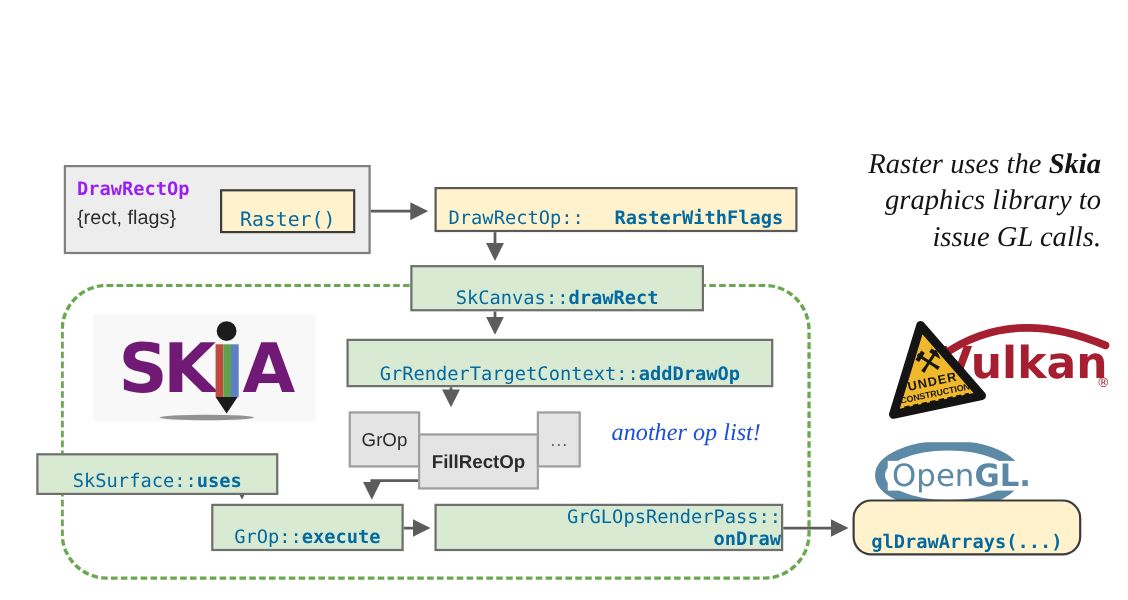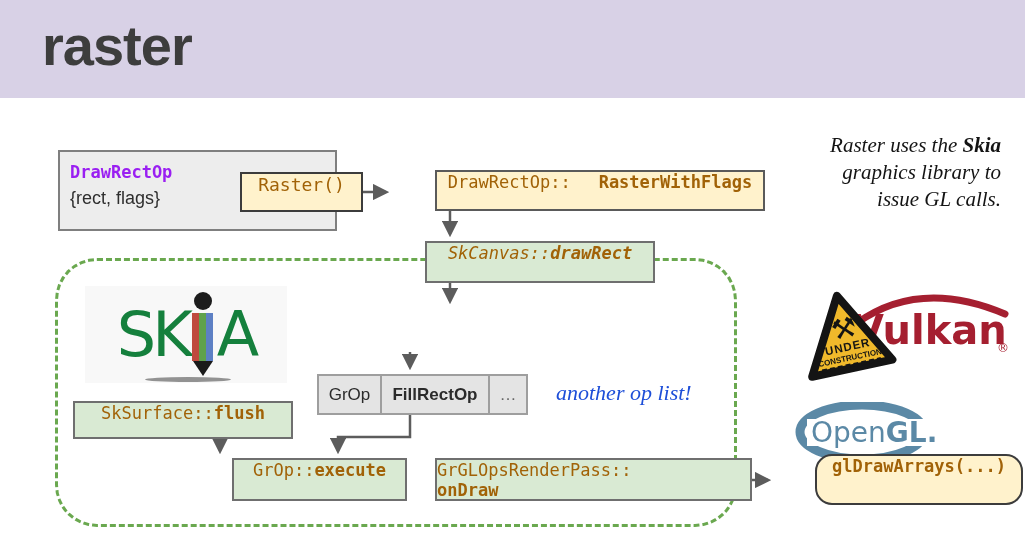--- a/index.html
+++ b/index.html
@@ -3,55 +3,55 @@
 <meta charset="utf-8">
 <style>
   html,body{margin:0;padding:0;background:#fff;}
   .slide{position:relative;width:1025px;height:545px;background:#ffffff;overflow:hidden;
          font-family:"Liberation Sans",sans-serif;}
   
   .hdr{position:absolute;left:0;top:0;width:1025px;height:98px;background:#d8d1e6;}
   .hdr h1{margin:0;padding:18px 0 0 42px;font-size:56px;line-height:1.0;font-weight:bold;
           color:#3d3d3d;letter-spacing:-1px;}
   
-  .codebox{position:absolute;display:flex;align-items:flex-start;justify-content:center;
-           font-family:"DejaVu Sans Mono",monospace;font-size:17px;color:#a16207;
-           white-space:pre;box-sizing:border-box;z-index:3;margin-left:40px;}
+  .codebox{position:absolute;display:flex;align-items:flex-end;justify-content:center;
+           font-family:"DejaVu Sans Mono",monospace;font-size:17px;color:#0369a1;
+           white-space:pre;box-sizing:border-box;z-index:3;}
   .codebox b{font-weight:bold;}
   .green{background:#d9ead3;border:2px solid #6f6f6f;}
   .cream{background:#fff2cc;border:2px solid #5a5a5a;}
   .darkedge{border:2px solid #3c3c3c;}
   
   .opstruct{position:absolute;left:58px;top:150px;width:279px;height:81px;background:#ededed;
             border:2px solid #7f7f7f;box-sizing:border-box;z-index:2;}
   .opname{position:absolute;left:10px;top:10px;font-family:"DejaVu Sans Mono",monospace;
           font-weight:bold;font-size:17px;color:#9a1ff2;}
   .opfields{position:absolute;left:10px;top:36px;font-size:18px;color:#2e2e2e;}
   
   .skiaRegion{position:absolute;left:55px;top:258px;width:682px;height:269px;
               border:3px dashed #6aa84f;border-radius:42px;box-sizing:border-box;z-index:0;}
   
   .oplist{position:absolute;left:317px;top:374px;height:41px;display:flex;z-index:3;}
-  .opcell{height:41px;display:flex;align-items:center;justify-content:center;background:#e4e4e4;
+  .opcell{height:51px;display:flex;align-items:center;justify-content:center;background:#e4e4e4;
           border:2px solid #9e9e9e;box-sizing:border-box;font-size:17px;color:#2b2b2b;margin-right:-2px;}
-  .opcell.bold{font-weight:bold;}
+  .opcell.bold{font-weight:bold;margin-top:20px;}
   .caption{position:absolute;left:556px;top:380px;font-family:"Liberation Serif",serif;
            font-style:italic;font-size:22px;color:#1d4ed8;z-index:3;}
   
   .note{position:absolute;right:24px;top:132px;width:300px;text-align:right;
-        font-family:"Liberation Serif",serif;font-style:italic;font-size:21px;line-height:1.28;
+        font-family:"Liberation Serif",serif;font-style:italic;font-size:26px;line-height:1.28;
         color:#141414;z-index:3;}
   .note b{font-weight:bold;}
   
   svg.connectors{position:absolute;left:0;top:0;z-index:2;pointer-events:none;}
   
   .skiaLogo{position:absolute;left:85px;top:286px;width:202px;height:97px;background:#f8f8f8;
             display:flex;align-items:center;justify-content:center;z-index:1;}
-  .skiaLogo .ltr{font-family:"DejaVu Sans",sans-serif;font-weight:normal;font-size:62px;
-                 color:#15803d;letter-spacing:-4px;line-height:1;}
+  .skiaLogo .ltr{font-family:"DejaVu Sans",sans-serif;font-weight:bold;font-size:62px;
+                 color:#701a75;letter-spacing:-4px;line-height:1;}
   .pencil{position:relative;width:22px;height:86px;margin:0 3px;display:flex;flex-direction:column;
           align-items:center;}
   .pencil .dot{width:18px;height:18px;border-radius:50%;background:#1c1c1c;margin-bottom:3px;}
   .pencil .stripes{width:21px;height:48px;display:flex;}
   .pencil .stripes i{flex:1;}
   .stripe-red{background:#bf4a3e;}
   .stripe-green{background:#5fa24c;}
   .stripe-blue{background:#5d80c4;}
   .pencil .tip{width:0;height:0;border-left:10px solid transparent;border-right:10px solid transparent;
                border-top:15px solid #1a1a1a;}
@@ -61,23 +61,20 @@
   .vulkan{position:absolute;left:845px;top:290px;width:170px;height:70px;z-index:1;}
   .constructionSign{position:absolute;left:797px;top:288px;width:96px;height:92px;z-index:2;
                     transform:rotate(-12deg);}
   .opengl{position:absolute;left:795px;top:402px;width:160px;height:62px;z-index:1;}
 </style>
 </head>
 <body>
 
 <div class="slide">
 
-  <div class="hdr">
-    <h1>raster</h1>
-  </div>
 
   <div class="skiaRegion"></div>
 
   <svg class="connectors" width="1025" height="545">
     <defs>
       <marker id="ah" viewBox="0 0 10 10" refX="8" refY="5" markerWidth="6.5" markerHeight="6.5" orient="auto">
         <path d="M0,0 L10,5 L0,10 z" fill="#5c5c5c"></path>
       </marker>
     </defs>
     <g stroke="#5c5c5c" stroke-width="2.5" fill="none">
@@ -97,34 +94,37 @@
     <div class="opfields">{rect, flags}</div>
   </div>
   <div class="codebox cream darkedge" style="left:200px;top:172px;width:123px;height:40px;font-size:18px;">
     <span>Raster()</span>
   </div>
 
   <div class="codebox cream" style="left:395px;top:170px;width:330px;height:41px;gap:28px;">
     <span>DrawRectOp::</span><b>RasterWithFlags</b>
   </div>
 
-  <div class="codebox green" style="left:385px;top:241px;width:230px;height:42px;font-style:italic;">
+  <div class="codebox green" style="left:373px;top:241px;width:267px;height:42px;">
     <span>SkCanvas::</span><b>drawRect</b>
   </div>
 
+  <div class="codebox green" style="left:315px;top:308px;width:388px;height:44px;">
+    <span>GrRenderTargetContext::</span><b>addDrawOp</b>
+  </div>
 
   <div class="oplist">
     <div class="opcell" style="width:65px;">GrOp</div>
     <div class="opcell bold" style="width:110px;">FillRectOp</div>
     <div class="opcell" style="width:40px;color:#666;">…</div>
   </div>
   <div class="caption">another op list!</div>
 
-  <div class="codebox green" style="left:33px;top:401px;width:220px;height:38px;">
-    <span>SkSurface::</span><b>flush</b>
+  <div class="codebox green" style="left:33px;top:412px;width:220px;height:38px;">
+    <span>SkSurface::</span><b>uses</b>
   </div>
 
   <div class="codebox green" style="left:192px;top:458px;width:175px;height:43px;">
     <span>GrOp::</span><b>execute</b>
   </div>
 
   <div class="codebox green" style="left:395px;top:458px;width:317px;height:43px;flex-direction:column;">
     <span>GrGLOpsRenderPass::</span><b>onDraw</b>
   </div>
 

